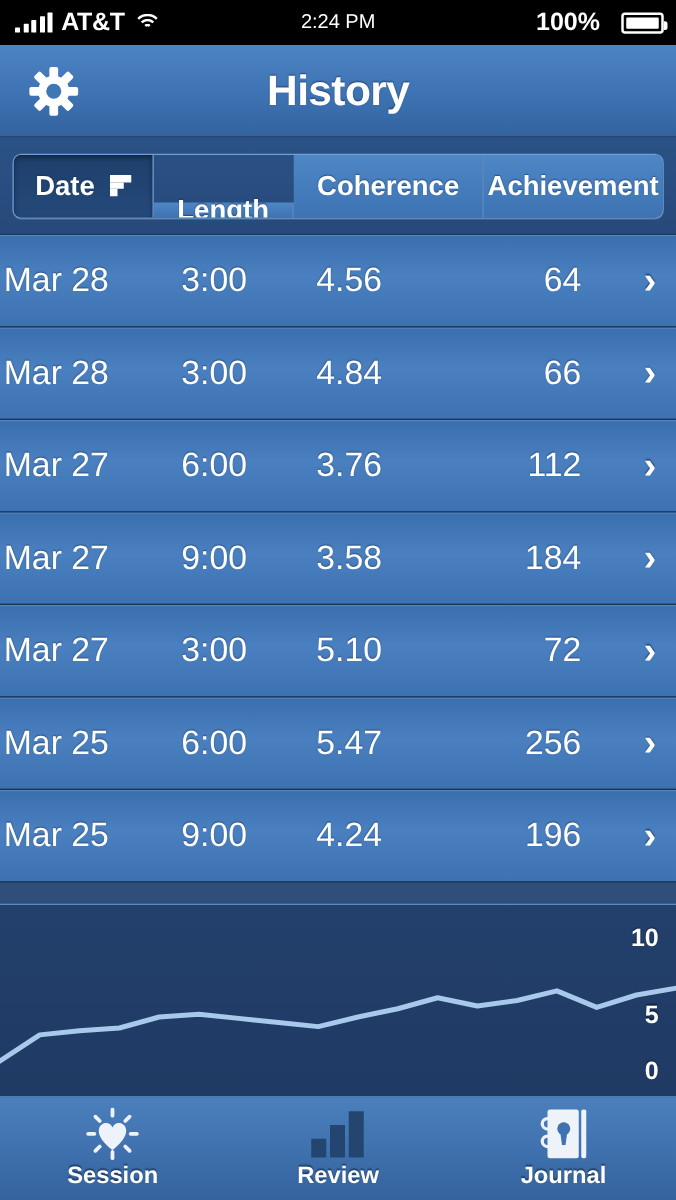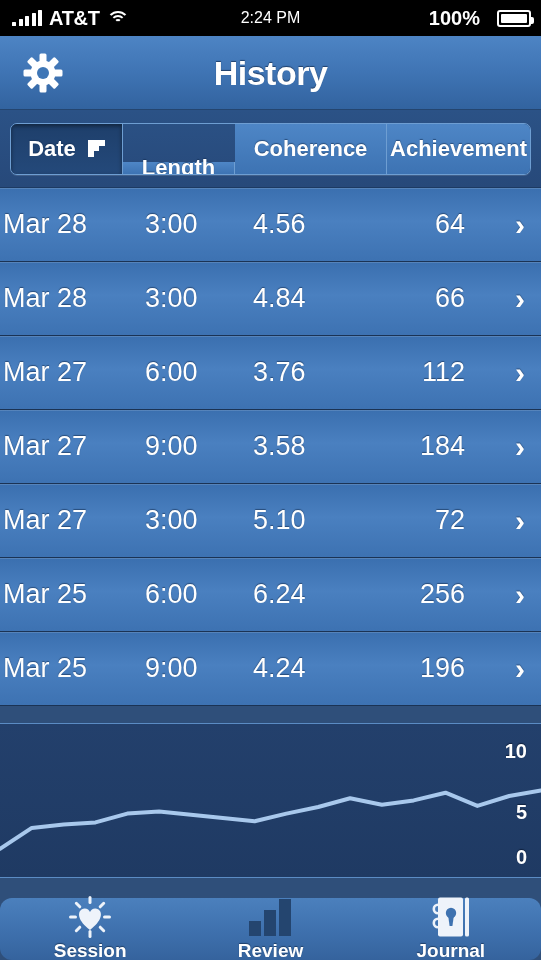--- a/index.html
+++ b/index.html
@@ -135,24 +135,23 @@
     position:absolute; right:14px; color:#fff; font-size:20px; font-weight:bold;
     text-shadow:0 -1px 1px rgba(10,25,50,.8); z-index:3;
   }
   .ylab-10{ top:16px; }
   .ylab-5 { top:77px; }
   .ylab-0 { top:122px; }
   .chart svg{ position:absolute; left:0; top:0; width:541px; height:155px; z-index:2; }
 
   
   .tabbar{
-    position:absolute; bottom:0; left:0; width:541px; height:62px;
+    position:absolute; bottom:0; left:0; width:541px; height:82px;
     background:linear-gradient(to bottom,#4b80bd 0%,#3e70ad 55%,#35639d 100%);
     display:flex;
-    border-radius:12px;
   }
   .tab{
     flex:1 1 0; display:flex; flex-direction:column; align-items:center;
     justify-content:center; gap:3px; cursor:pointer;
   }
   .tab-ico{ height:40px; display:flex; align-items:center; justify-content:center; }
   .tab-lbl{ color:#fff; font-size:19px; font-weight:bold;
     text-shadow:0 -1px 1px rgba(20,45,80,.7); }
 </style>
 </head>
@@ -255,21 +254,21 @@
       <div class="row">
         <span class="c-date">Mar 27</span>
         <span class="c-len">3:00</span>
         <span class="c-coh">5.10</span>
         <span class="c-ach">72</span>
         <span class="chev">›</span>
       </div>
       <div class="row">
         <span class="c-date">Mar 25</span>
         <span class="c-len">6:00</span>
-        <span class="c-coh">6.24</span>
+        <span class="c-coh">5.47</span>
         <span class="c-ach">256</span>
         <span class="chev">›</span>
       </div>
       <div class="row">
         <span class="c-date">Mar 25</span>
         <span class="c-len">9:00</span>
         <span class="c-coh">4.24</span>
         <span class="c-ach">196</span>
         <span class="chev">›</span>
       </div>

